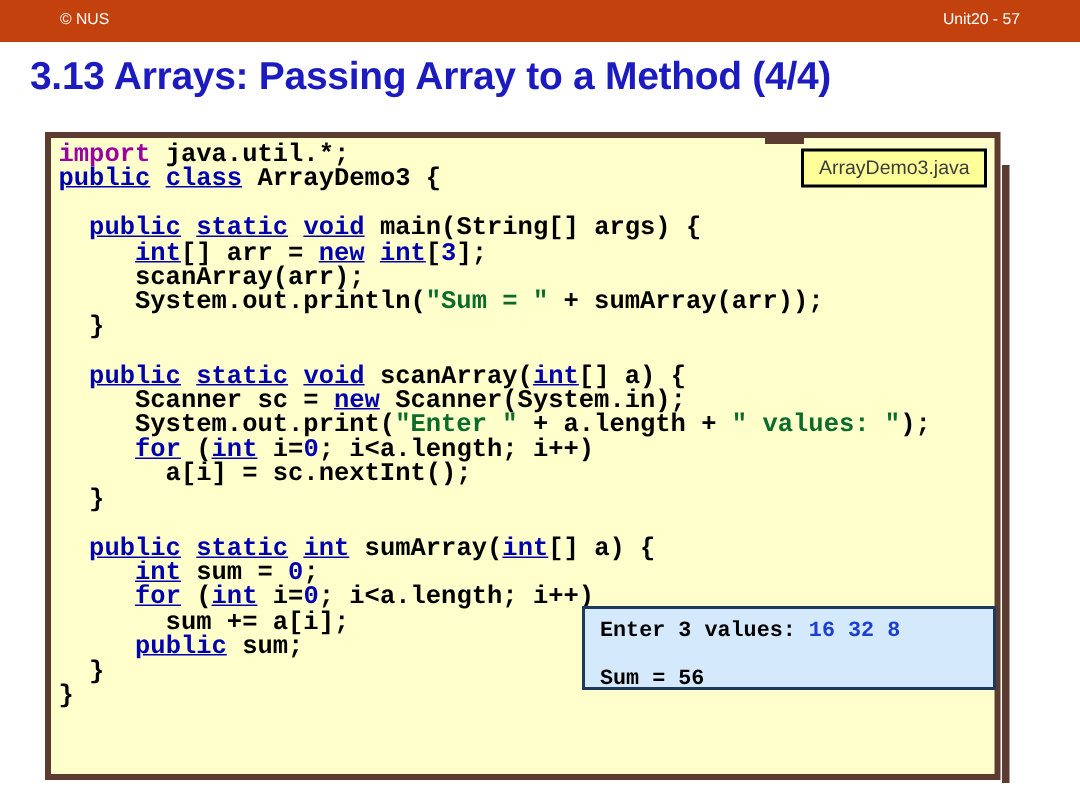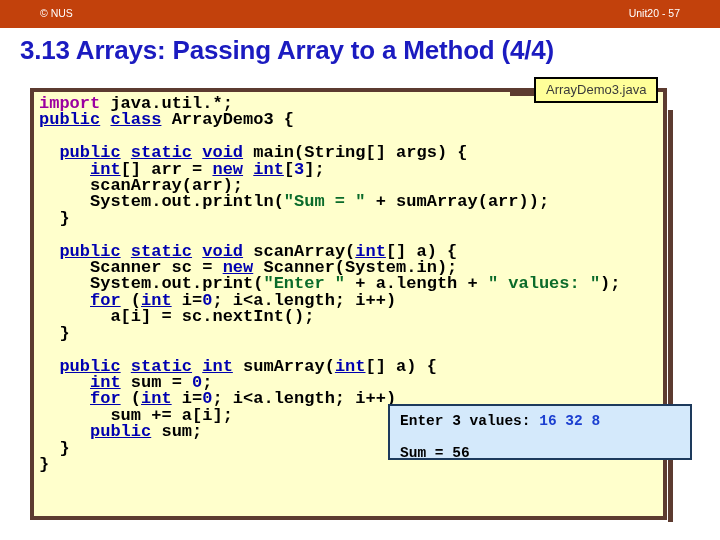--- a/index.html
+++ b/index.html
@@ -87,21 +87,21 @@
   }
   .k  { color: #0000b0; text-decoration: underline; }            
   .kp { color: #9b00a0; }            
   .s  { color: #0a6b2a; }            
   .n  { color: #0000b0; }            
 
   
   #file-label {
     position: absolute;
     left: 534px;
-    top: 77px;
+    top: 99px;
     padding: 3px 10px 4px 10px;
     background: #ffff99;
     border: 2px solid #000000;
     color: #3b3b3b;
     font-size: 13px;
     font-family: "Liberation Sans", sans-serif;
     white-space: nowrap;
     z-index: 6;
   }
   #file-label-connector-h {
@@ -121,21 +121,21 @@
     height: 412px;
     background: #5c3b30;
     z-index: 5;
   }
 
   
   #console-output {
     position: absolute;
     left: 388px;
     top: 404px;
-    width: 304px;
+    width: 276px;
     height: 56px;
     background: #d4e9fb;
     border: 2px solid #1d3a5c;
     box-sizing: border-box;
     z-index: 7;
     font-family: "Liberation Mono", "DejaVu Sans Mono", monospace;
     font-size: 14.5px;
     font-weight: bold;
     line-height: 22px;
     color: #000000;

